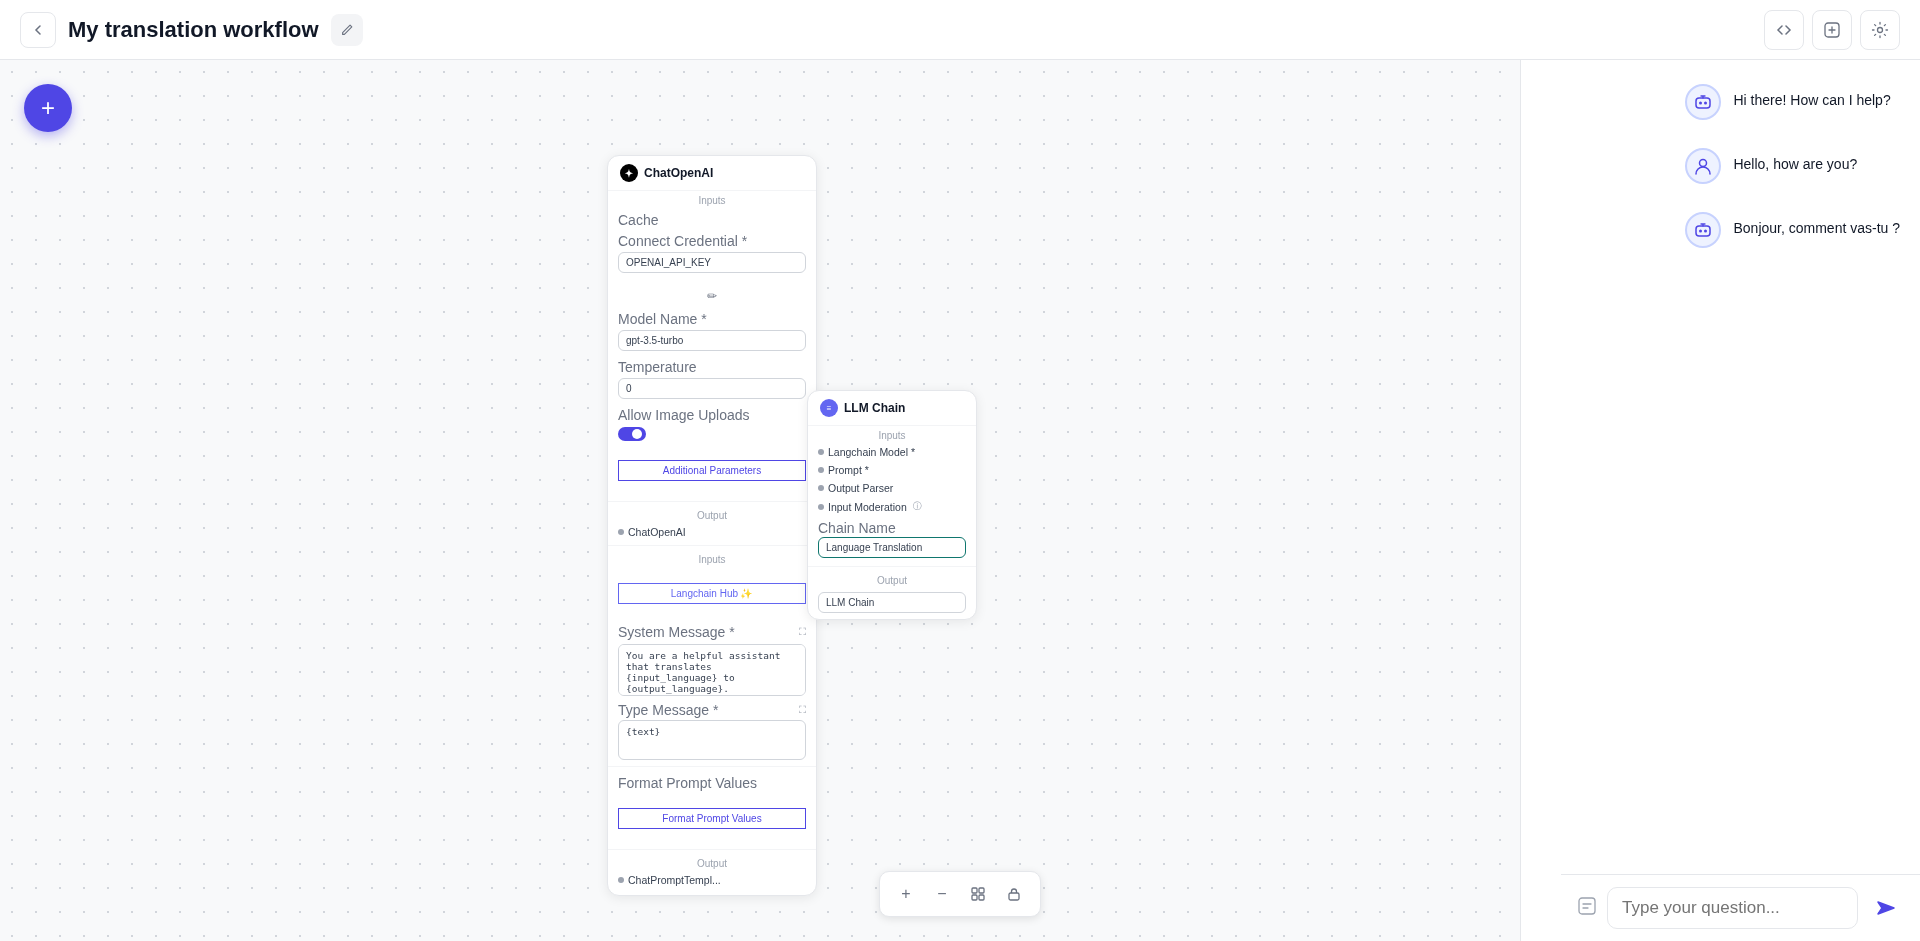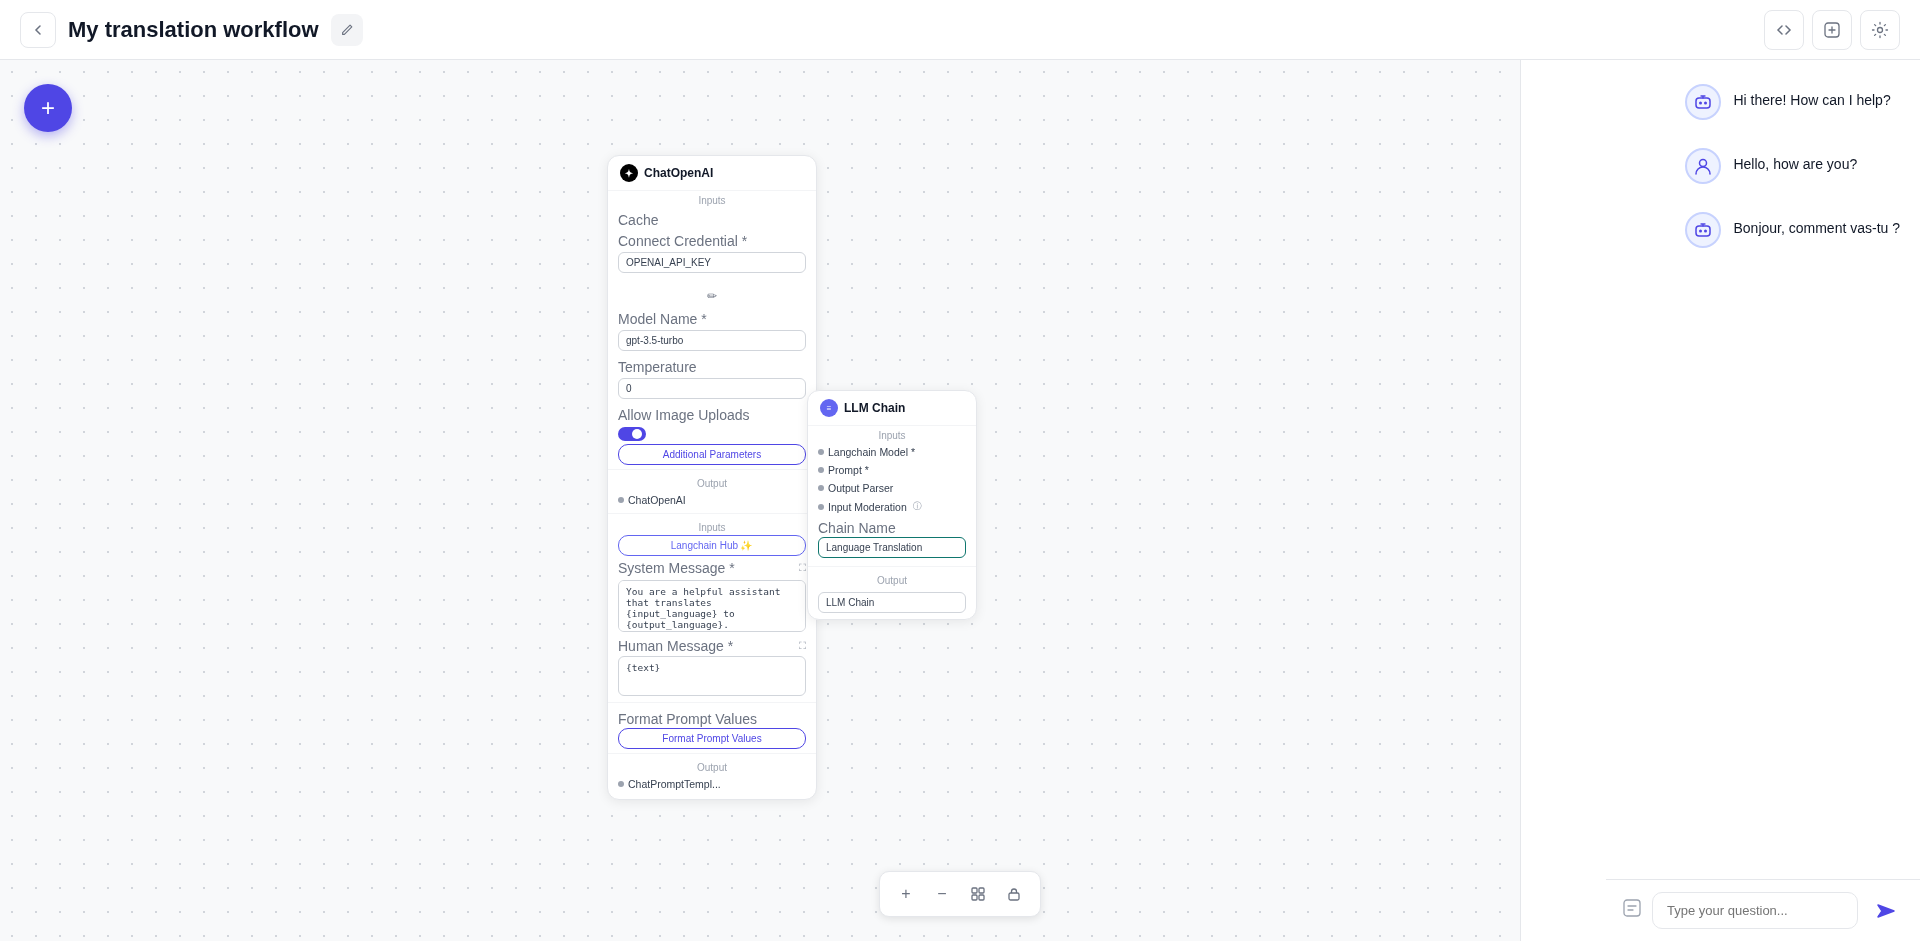--- a/index.html
+++ b/index.html
@@ -244,25 +244,25 @@
     }
     .toggle::after {
       content: '';
       position: absolute;
       left: 14px; top: 2px;
       width: 10px; height: 10px;
       border-radius: 50%;
       background: #fff;
     }
     .node-btn {
-      margin: 0 10px;
+      margin: 16px 10px;
       padding: 4px 0;
       width: calc(100% - 20px);
       border: 1px solid #4f46e5;
-      border-radius: 10px;
+      border-radius: 0;
       background: #fff;
       color: #4f46e5;
       font-size: 10px;
       cursor: pointer;
       text-align: center;
     }
     .node-textarea {
       margin: 0 10px;
       width: calc(100% - 20px);
       border: 1px solid #d1d5db;
@@ -363,21 +363,21 @@
       display: flex;
       align-items: center;
       gap: 10px;
       background: #fff;
     }
     .chat-input {
       flex: 1;
       border: 1px solid #e5e7eb;
       border-radius: 10px;
       padding: 10px 14px;
-      font-size: 13px;
+      font-size: 17px;
       color: #9ca3af;
       outline: none;
       background: #fff;
     }
     .chat-input-icon {
       color: #9ca3af;
       font-size: 18px;
       cursor: pointer;
     }
     .chat-send-btn {
@@ -506,21 +506,21 @@
     </div>
     <hr class="node-divider">
     <div class="node-section-label">Inputs</div>
     <button class="node-btn" style="border-color:#6366f1;color:#6366f1;">Langchain Hub ✨</button>
     <div style="display:flex;align-items:center;justify-content:space-between;padding:2px 10px;">
       <span class="node-field-label" style="padding:2px 0;">System Message *</span>
       <span style="font-size:10px;color:#9ca3af;cursor:pointer;">⛶</span>
     </div>
     <textarea class="node-textarea" style="">You are a helpful assistant that translates {input_language} to {output_language}.</textarea>
     <div style="display:flex;align-items:center;justify-content:space-between;padding:4px 10px 2px;">
-      <span class="node-field-label" style="padding:0;">Human Message *</span>
+      <span class="node-field-label" style="padding:0;">Type Message *</span>
       <span style="font-size:10px;color:#9ca3af;cursor:pointer;">⛶</span>
     </div>
     <textarea class="node-textarea" style="height: 40px;">{text}</textarea>
     <hr class="node-divider">
     <div class="node-field-label">Format Prompt Values</div>
     <button class="node-btn">Format Prompt Values</button>
     <hr class="node-divider">
     <div class="node-section-label">Output</div>
     <div class="node-row">
       <span class="dot"></span>

